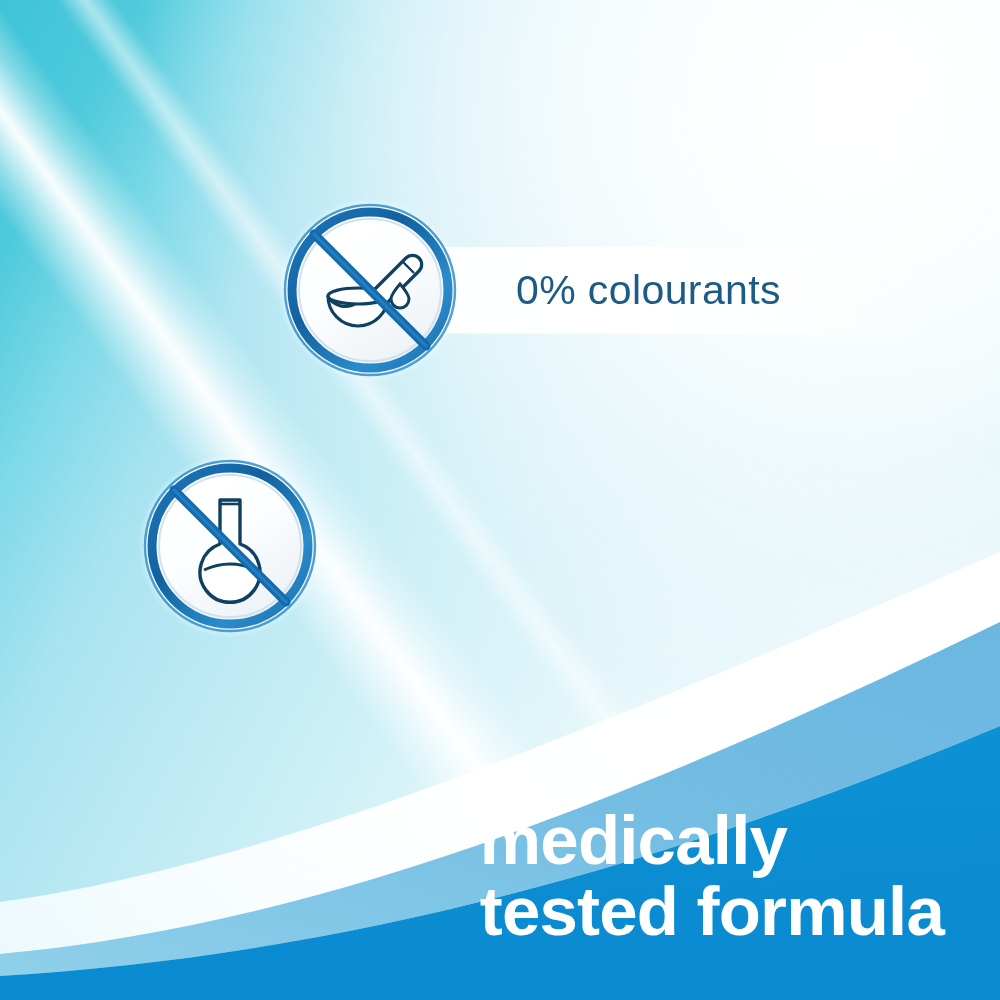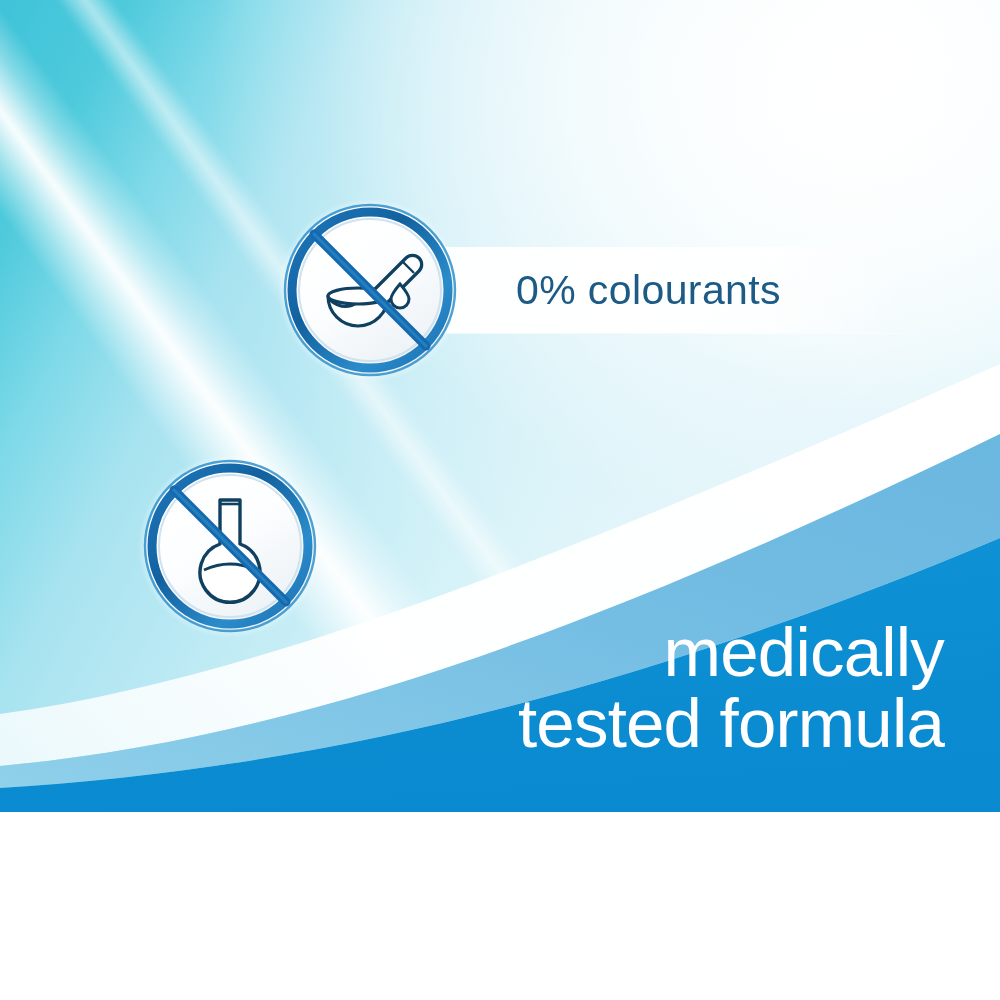--- a/index.html
+++ b/index.html
@@ -3,21 +3,21 @@
 <meta charset="utf-8">
 <style>
   html, body {
     margin: 0;
     padding: 0;
     background: #ffffff;
   }
   #stage {
     position: relative;
     width: 1000px;
-    height: 812px;
+    height: 1000px;
     overflow: hidden;
     font-family: "Liberation Sans", sans-serif;
     background: #8b5cf6;
   }
 
   
   .bg-base {
     position: absolute;
     inset: 0;
     background:
@@ -124,25 +124,24 @@
     flex: 0 0 196px;
     z-index: 3;
   }
   .icon-wrap svg { display: block; width: 196px; height: 196px; }
 
   
   .headline {
     position: absolute;
     right: 56px;
     bottom: 52px;
-    text-align: right;
     color: #ffffff;
     font-size: 69px;
     line-height: 1.04;
-    font-weight: 400;
+    font-weight: 700;
     letter-spacing: -0.8px;
     white-space: pre-line;
     z-index: 6;
   }
 </style>
 </head>
 <body>
 
 <div id="stage">
 

